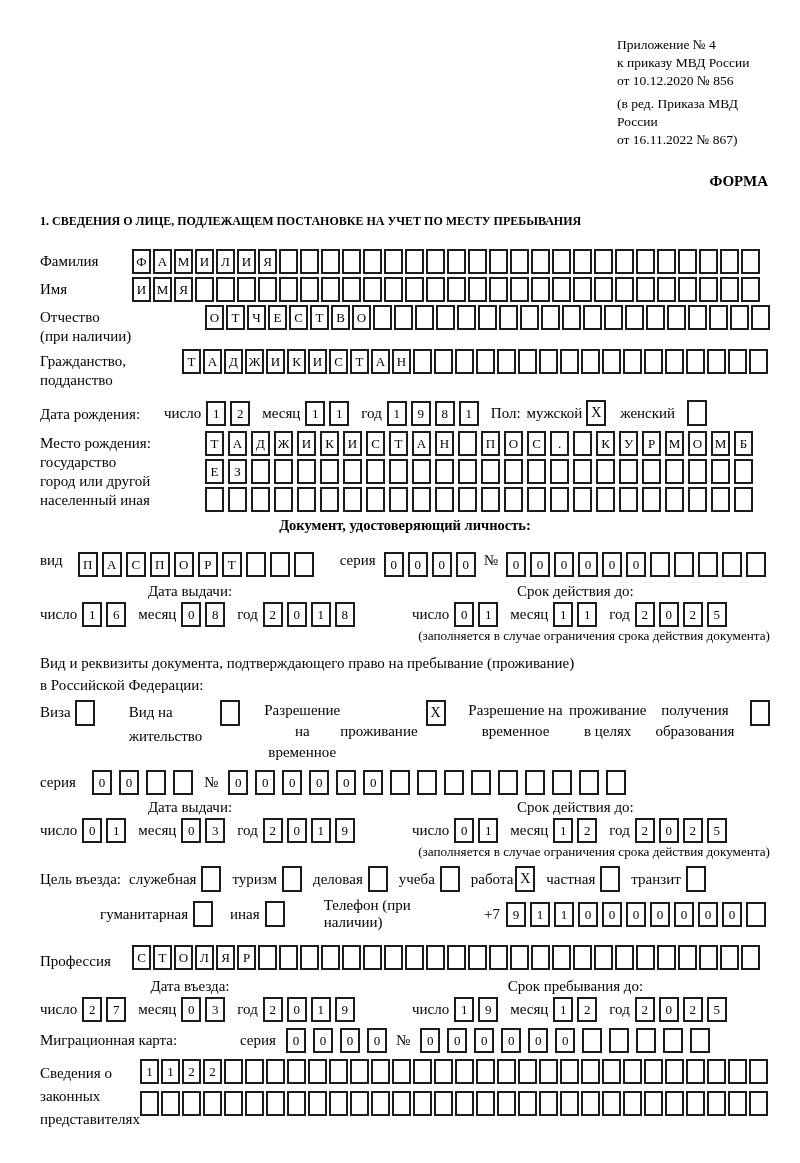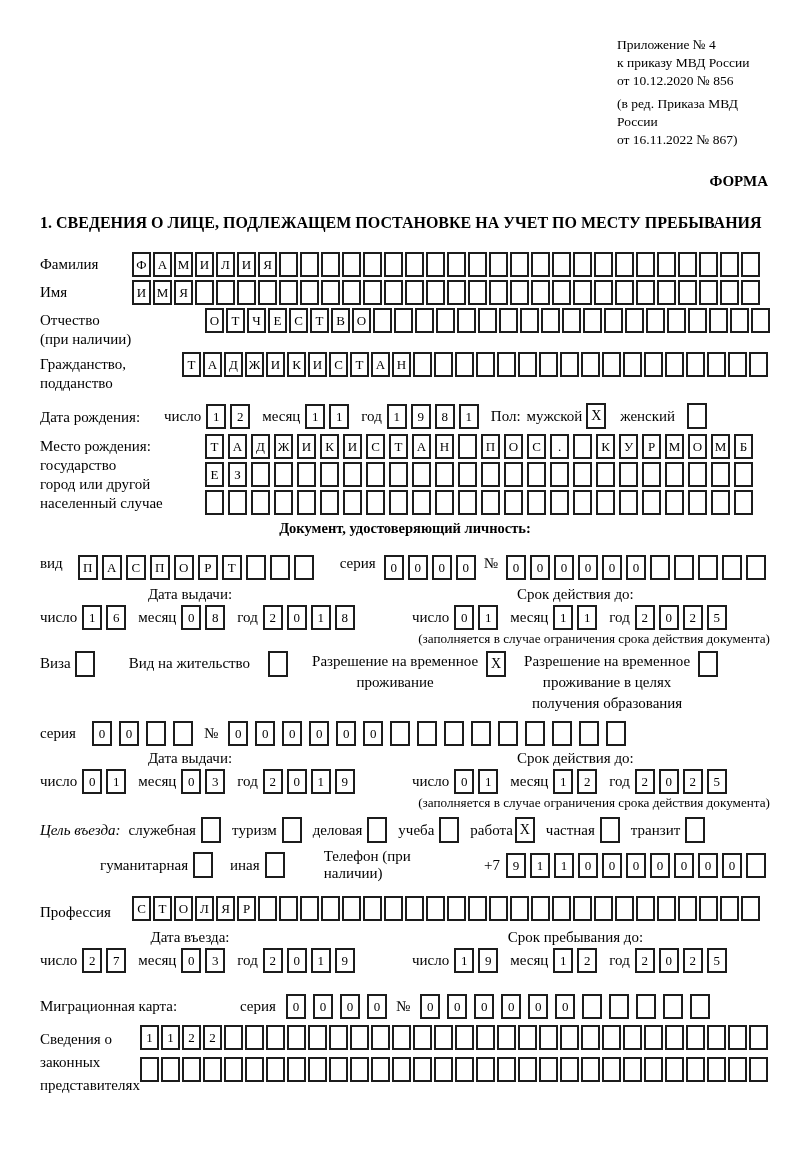--- a/index.html
+++ b/index.html
@@ -20,30 +20,30 @@
        box-sizing:content-box;width:16px;height:22px;border:2px solid #1c1c1c;
        background:#fff;font-size:14px;}
 
   .row{display:flex;align-items:flex-start;margin-top:3px;}
   .lbl{flex:none;line-height:19px;padding-top:3px;}
   .appendix{margin:36px 0 0 577px;font-size:13.5px;line-height:1.34;}
   .appendix .gap{margin-top:5px;}
   .forma{margin-top:24px;text-align:right;font-weight:bold;font-size:15px;padding-right:2px;}
   .title{margin-top:18px;text-align:center;font-weight:bold;font-size:15.5px;line-height:1.55;}
   .u{display:inline-block;width:56px;border-bottom:2px solid #3a3a3a;height:14px;margin-left:12px;}
-  .sec{margin-top:24px;font-weight:bold;font-size:16px;}
+  .sec{margin-top:24px;font-weight:bold;font-size:12px;}
   .center-bold{margin-top:5px;text-align:center;font-weight:bold;font-size:14.5px;}
   .note{font-size:13.2px;}
   .note-r{text-align:right;margin-top:1px;}
   .dg{display:inline-flex;align-items:center;}
   .dgl{margin:0 5px 0 0;}
   .dg .boxrow{margin-right:8px;}
   .dgcols{display:flex;margin-top:6px;}
   .dghead{text-align:center;margin-bottom:2px;}
-  .optlines{display:flex;flex-direction:column;align-items:center;line-height:21px;text-align:center;justify-content:center;}
+  .optlines{display:flex;flex-direction:row;align-items:center;line-height:21px;text-align:center;justify-content:center;}
   .opt{display:flex;align-items:flex-start;}
   .purp{display:flex;align-items:center;margin-top:6px;}
   .purp .item{display:flex;align-items:center;margin-right:11px;}
   .purp .item .chk{margin-left:5px;}
   .mlabel{line-height:19px;}
 </style>
 </head>
 <body>
 
 <div class="page">
@@ -232,21 +232,21 @@
     <span class="chk" style="margin-left:4px;">X</span>
     <span style="margin-left:14px;">женский</span>
     <span class="chk" style="margin-left:12px;">&nbsp;</span>
   </div>
 
   <div class="row" style="margin-top:5px;">
     <span class="lbl" style="width:165px;">
       <span class="mlabel">Место рождения:</span><br>
       <span class="mlabel">государство</span><br>
       <span class="mlabel">город или другой</span><br>
-      <span class="mlabel">населенный случае</span>
+      <span class="mlabel">населенный иная</span>
     </span>
     <span>
       <span class="boxrow mr" style="display:flex;">
           <span class="cb">Т</span>
           <span class="cb">А</span>
           <span class="cb">Д</span>
           <span class="cb">Ж</span>
           <span class="cb">И</span>
           <span class="cb">К</span>
           <span class="cb">И</span>
@@ -403,20 +403,24 @@
             <span class="cb">2</span>
             <span class="cb">0</span>
             <span class="cb">2</span>
             <span class="cb">5</span>
           </span>
       </div>
     </div>
   </div>
   <div class="note note-r">(заполняется в случае ограничения срока действия документа)</div>
 
+  <div style="margin-top:8px;line-height:22px;">
+    <div>Вид и реквизиты документа, подтверждающего право на пребывание (проживание)</div>
+    <div>в Российской Федерации:</div>
+  </div>
 
   <div class="row" style="margin-top:4px;">
     <span class="opt">
       <span class="mlabel" style="line-height:24px;">Виза</span>
       <span class="chk" style="margin-left:4px;">&nbsp;</span>
     </span>
     <span class="opt" style="margin-left:34px;">
       <span class="mlabel" style="line-height:24px;">Вид на жительство</span>
       <span class="chk" style="margin-left:18px;">&nbsp;</span>
     </span>
@@ -507,21 +511,21 @@
             <span class="cb">0</span>
             <span class="cb">2</span>
             <span class="cb">5</span>
           </span>
       </div>
     </div>
   </div>
   <div class="note note-r">(заполняется в случае ограничения срока действия документа)</div>
 
   <div class="purp">
-    <span style="margin-right:8px;font-style:italic;">Цель въезда:</span>
+    <span style="margin-right:8px;">Цель въезда:</span>
     <span class="item">
       <span>служебная</span>
       <span class="chk">&nbsp;</span>
     </span>
     <span class="item">
       <span>туризм</span>
       <span class="chk">&nbsp;</span>
     </span>
     <span class="item">
       <span>деловая</span>
@@ -647,21 +651,21 @@
         <span class="boxrow">
             <span class="cb">2</span>
             <span class="cb">0</span>
             <span class="cb">2</span>
             <span class="cb">5</span>
           </span>
       </div>
     </div>
   </div>
 
-  <div class="row sp" style="margin-top:21px;align-items:center;">
+  <div class="row sp" style="margin-top:6px;align-items:center;">
     <span style="width:178px;flex:none;">Миграционная карта:</span>
     <span style="margin:0 10px 0 22px;">серия</span>
     <span class="boxrow">
         <span class="cb">0</span>
         <span class="cb">0</span>
         <span class="cb">0</span>
         <span class="cb">0</span>
       </span>
     <span style="margin:0 10px 0 2px;">№</span>
     <span class="boxrow">

